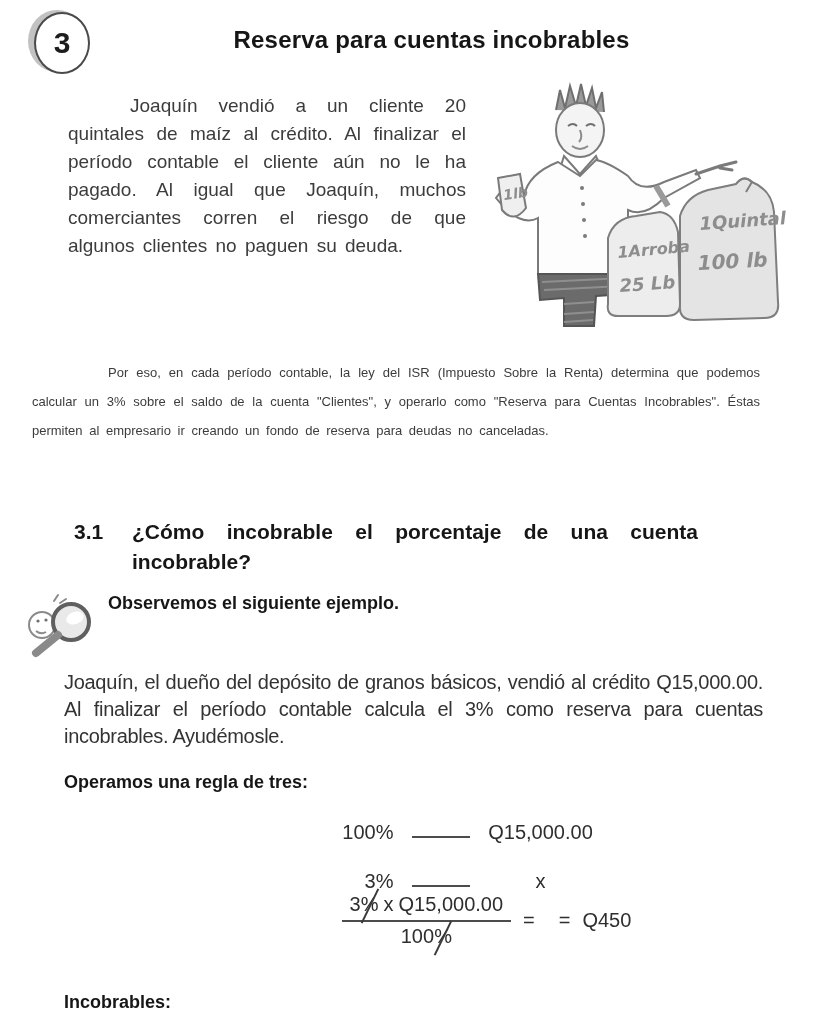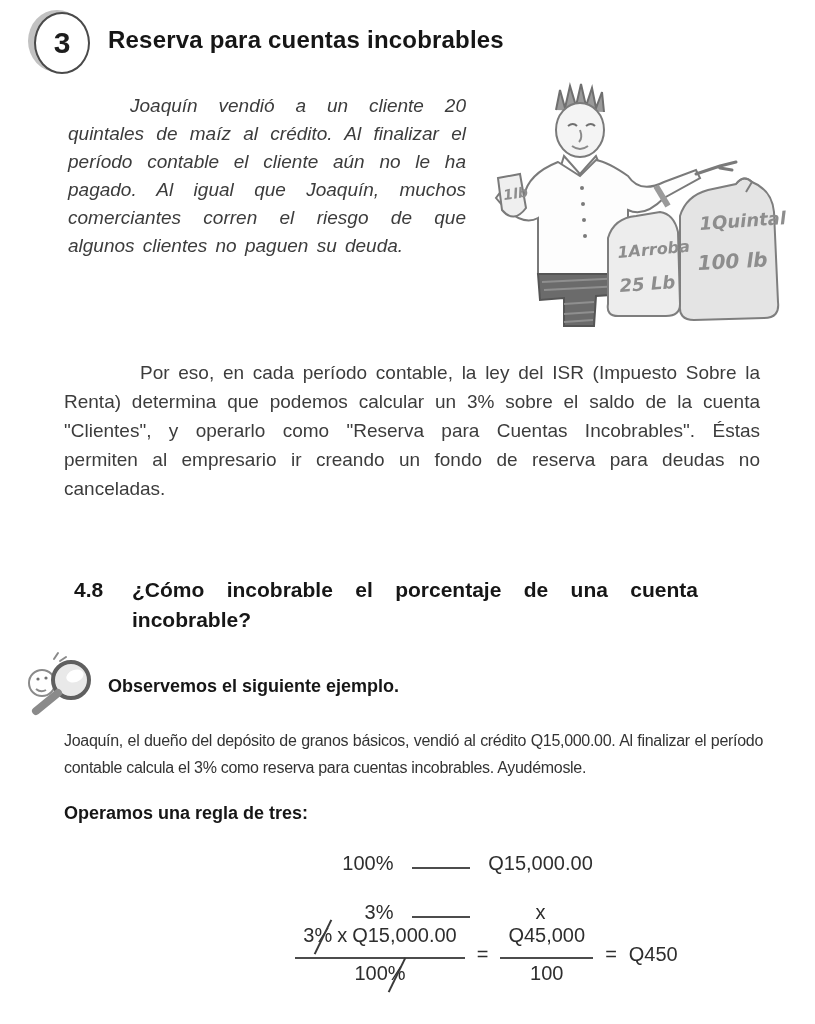--- a/index.html
+++ b/index.html
@@ -20,72 +20,72 @@
     position:absolute; left:0; top:0; width:58px; height:62px;
     border-radius:50%; background:#c2c2c2;
   }
   .chapter-badge .disc {
     position:absolute; left:6px; top:2px; width:56px; height:62px;
     border-radius:50%; background:#ffffff; border:2px solid #4a4a4a;
     display:flex; align-items:center; justify-content:center;
     font-size:30px; font-weight:bold; color:#1d1d1d;
   }
   .page-title {
-    text-align:left; padding:20px 60px 0 108px;
+    text-align:center; padding:20px 60px 0 108px;
     font-size:24px; font-weight:bold; color:#161616; letter-spacing:0.2px;
   }
 
   
   .top-section { display:flex; padding:14px 0 0 68px; }
   .intro-par {
     width:398px; font-size:19px; line-height:28px; text-align:justify;
-    text-indent:62px; color:#3c3c3c; word-spacing:3px; flex:none;font-style:italic;
+    text-indent:62px; color:#3c3c3c; word-spacing:3px; flex:none;
   }
   .illustration { flex:1; margin-top:-14px; text-align:center; }
 
   
   .law-par {
-    margin:24px 55px 0 64px; font-size:19px; line-height:29px;
+    margin:24px 55px 0 32px; font-size:13px; line-height:29px;
     text-align:justify; text-indent:76px; color:#3c3c3c; word-spacing:3px;
   }
 
   
   .section-heading {
     display:flex; margin:72px 0 0 74px; color:#161616;
     font-size:21px; font-weight:bold; line-height:30px;
   }
   .section-number { width:58px; flex:none; }
   .section-title { width:566px; text-align:justify; word-spacing:4px; }
 
   
-  .example-head { display:flex; align-items:center; margin:16px 0 0 24px; }
+  .example-head { display:flex; align-items:flex-start; margin:16px 0 0 24px; }
   .example-head .lens { width:80px; height:70px; flex:none; }
   .example-label { font-size:18px; font-weight:bold; color:#161616; margin-left:4px; }
 
   .example-body {
-    margin:6px 52px 0 64px; font-size:16px; line-height:27px;
+    margin:6px 52px 0 64px; font-size:20px; line-height:27px;
     color:#333333; text-align:justify; letter-spacing:-0.3px;
   }
 
   .operation-label {
     margin:22px 9px 0 64px; font-size:18px; font-weight:bold; color:#161616;
   }
 
   
   .math-row { display:flex; align-items:center; margin:28px 0 0 110px;flex-direction:column; }
   .rot { font-size:20px; color:#2e2e2e; }
   .rot-row { display:flex; align-items:center; margin-bottom:26px; }
   .rot-row:last-child { margin-bottom:0; }
   .rot-left { width:68px; text-align:right; }
   .rot-line { width:58px; border-bottom:2px solid #4c4c4c; height:2px; margin:8px 12px 0 18px; }
   .rot-val { width:118px; text-align:center; }
 
   .formula { display:flex; align-items:center; margin-left:48px; font-size:20px; color:#2e2e2e; }
   .frac { display:inline-flex; flex-direction:column; align-items:center; }
-  .frac-num { padding:0 8px 10px; border-bottom:2px solid #4c4c4c; }
+  .frac-num { padding:0 8px 4px; border-bottom:2px solid #4c4c4c; }
   .frac-den { padding-top:3px; }
   .eq { margin:0 12px; }
   .cancel { position:relative; display:inline-block; }
   .cancel::after {
     content:""; position:absolute; left:45%; top:-6px; bottom:-9px; width:2px;
     background:#3a3a3a; transform:rotate(26deg);
   }
   .mul { margin:0 5px; }
 
   
@@ -154,21 +154,21 @@
                  Q138 238 140 226 Z" fill="#ededed" stroke="#7e7e7e" stroke-width="2"></path>
         <text x="150" y="180" font-size="16" class="sack-label" transform="rotate(-5 150 180)">1Arroba</text>
         <text x="152" y="214" font-size="18" class="sack-label" transform="rotate(-4 152 214)">25 Lb</text>
       </svg>
     </div>
   </div>
 
   <p class="law-par">Por eso, en cada período contable, la ley del ISR (Impuesto Sobre la Renta) determina que podemos calcular un 3% sobre el saldo de la cuenta "Clientes", y operarlo como "Reserva para Cuentas Incobrables". Éstas permiten al empresario ir creando un fondo de reserva para deudas no canceladas.</p>
 
   <div class="section-heading">
-    <span class="section-number">4.8</span>
+    <span class="section-number">3.1</span>
     <span class="section-title">¿Cómo incobrable el porcentaje de una cuenta incobrable?</span>
   </div>
 
   <div class="example-head">
     <span class="lens">
       <svg width="80" height="70" viewBox="0 0 80 70">
         <path d="M30 8 L34 2 M36 10 L42 6 M38 14 L44 13" stroke="#8a8a8a" stroke-width="2" fill="none" stroke-linecap="round"></path>
         <circle cx="18" cy="32" r="13" fill="#ffffff" stroke="#8a8a8a" stroke-width="2"></circle>
         <circle cx="14" cy="28" r="1.6" fill="#6f6f6f"></circle>
         <circle cx="22" cy="27" r="1.6" fill="#6f6f6f"></circle>
@@ -202,24 +202,20 @@
     <div class="formula">
       <span class="frac">
         <span class="frac-num">
           <span>3</span><span class="cancel">%</span><span class="mul">x</span><span>Q15,000.00</span>
         </span>
         <span class="frac-den">
           <span>100</span><span class="cancel">%</span>
         </span>
       </span>
       <span class="eq">=</span>
-      <span class="frac">
-        <span class="frac-num">Q45,000</span>
-        <span class="frac-den">100</span>
-      </span>
       <span class="eq">=</span>
       <span>Q450</span>
     </div>
   </div>
 
   <div class="answer">
     <div class="answer-label">Incobrables:</div>
     <p class="answer-text"></p>
   </div>
 

